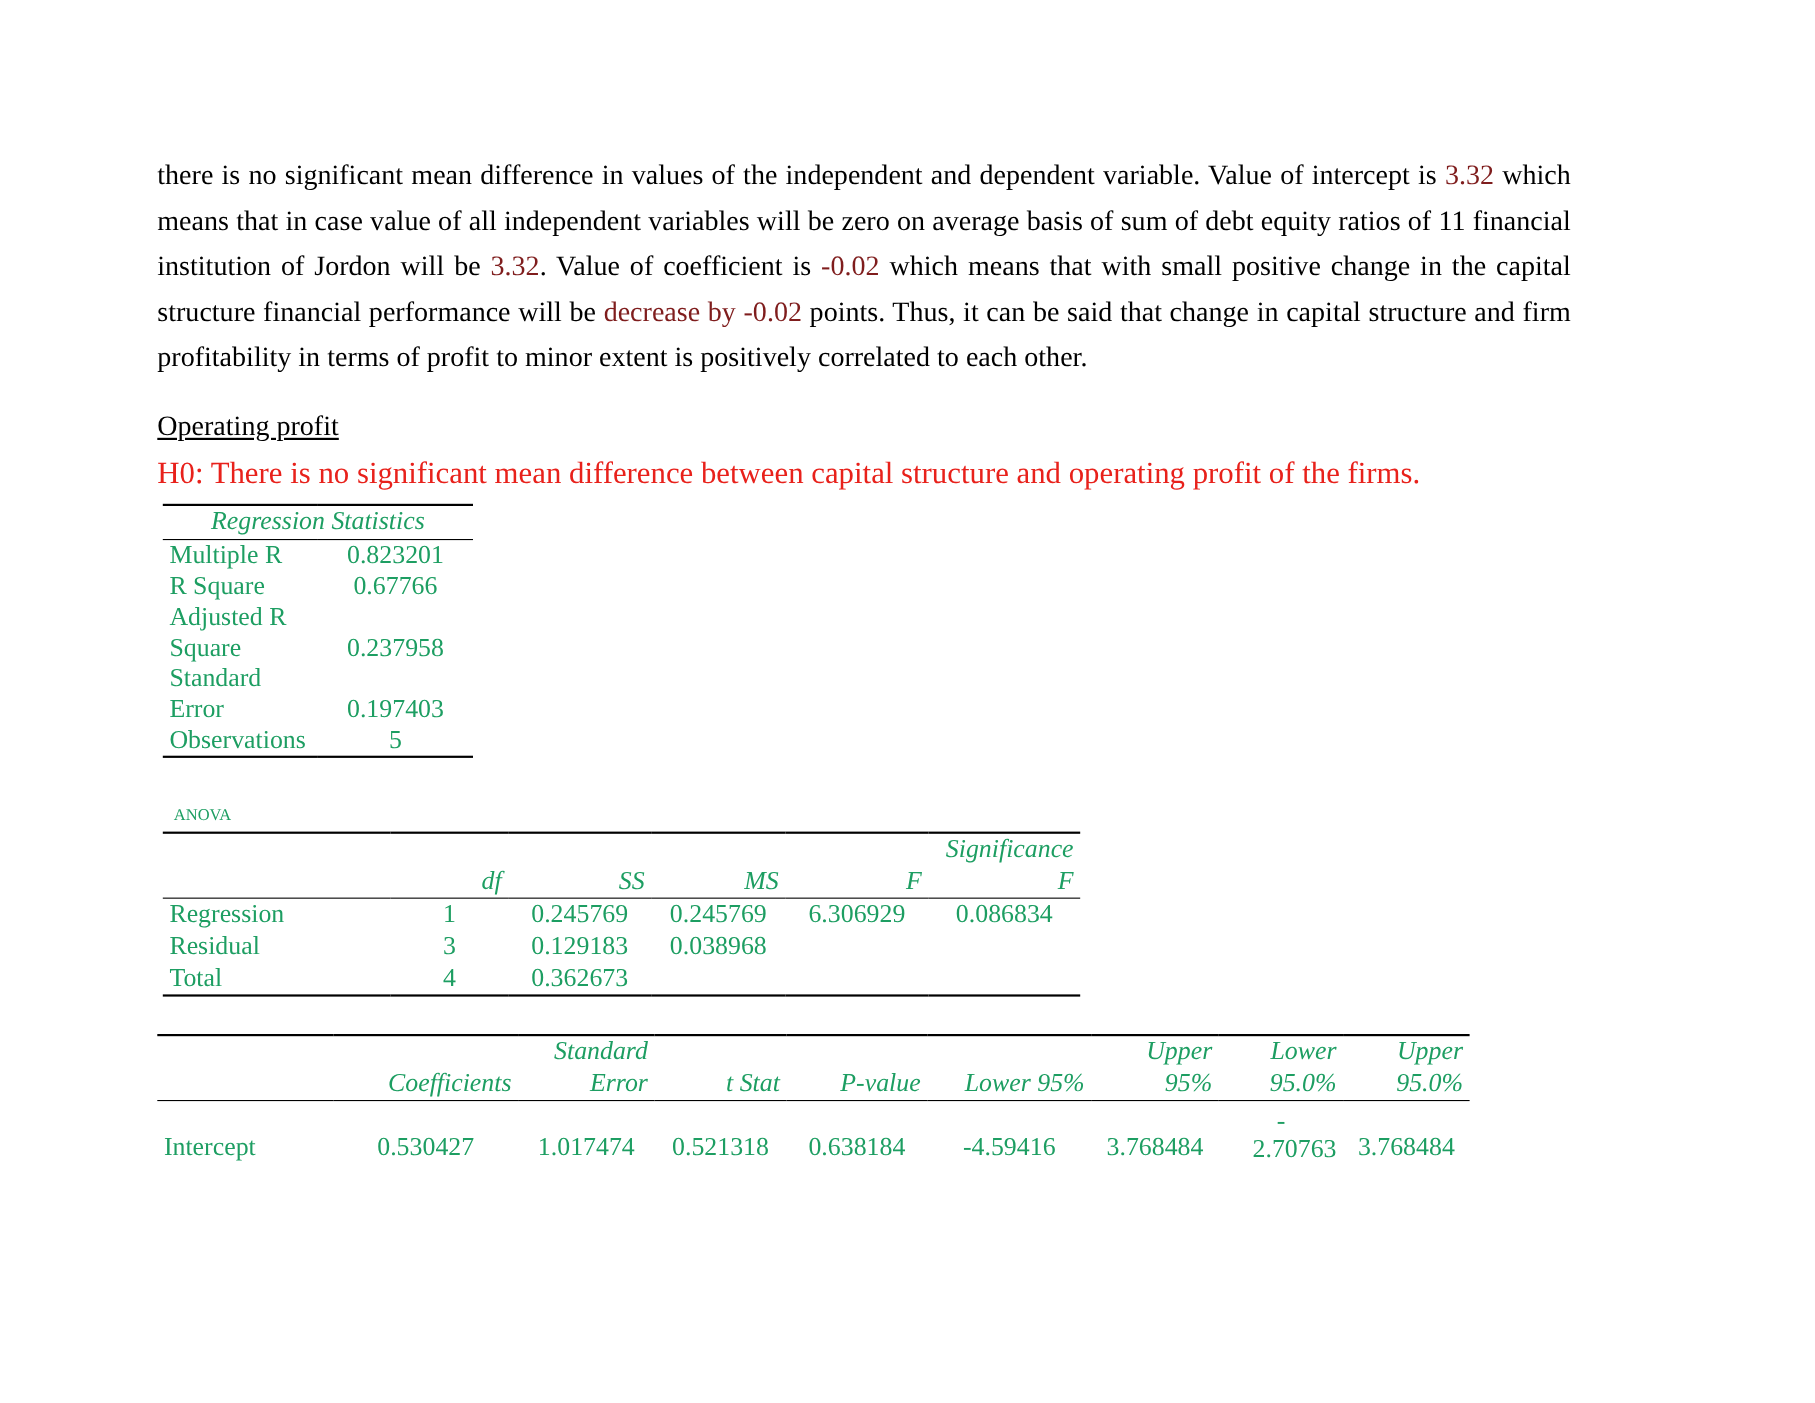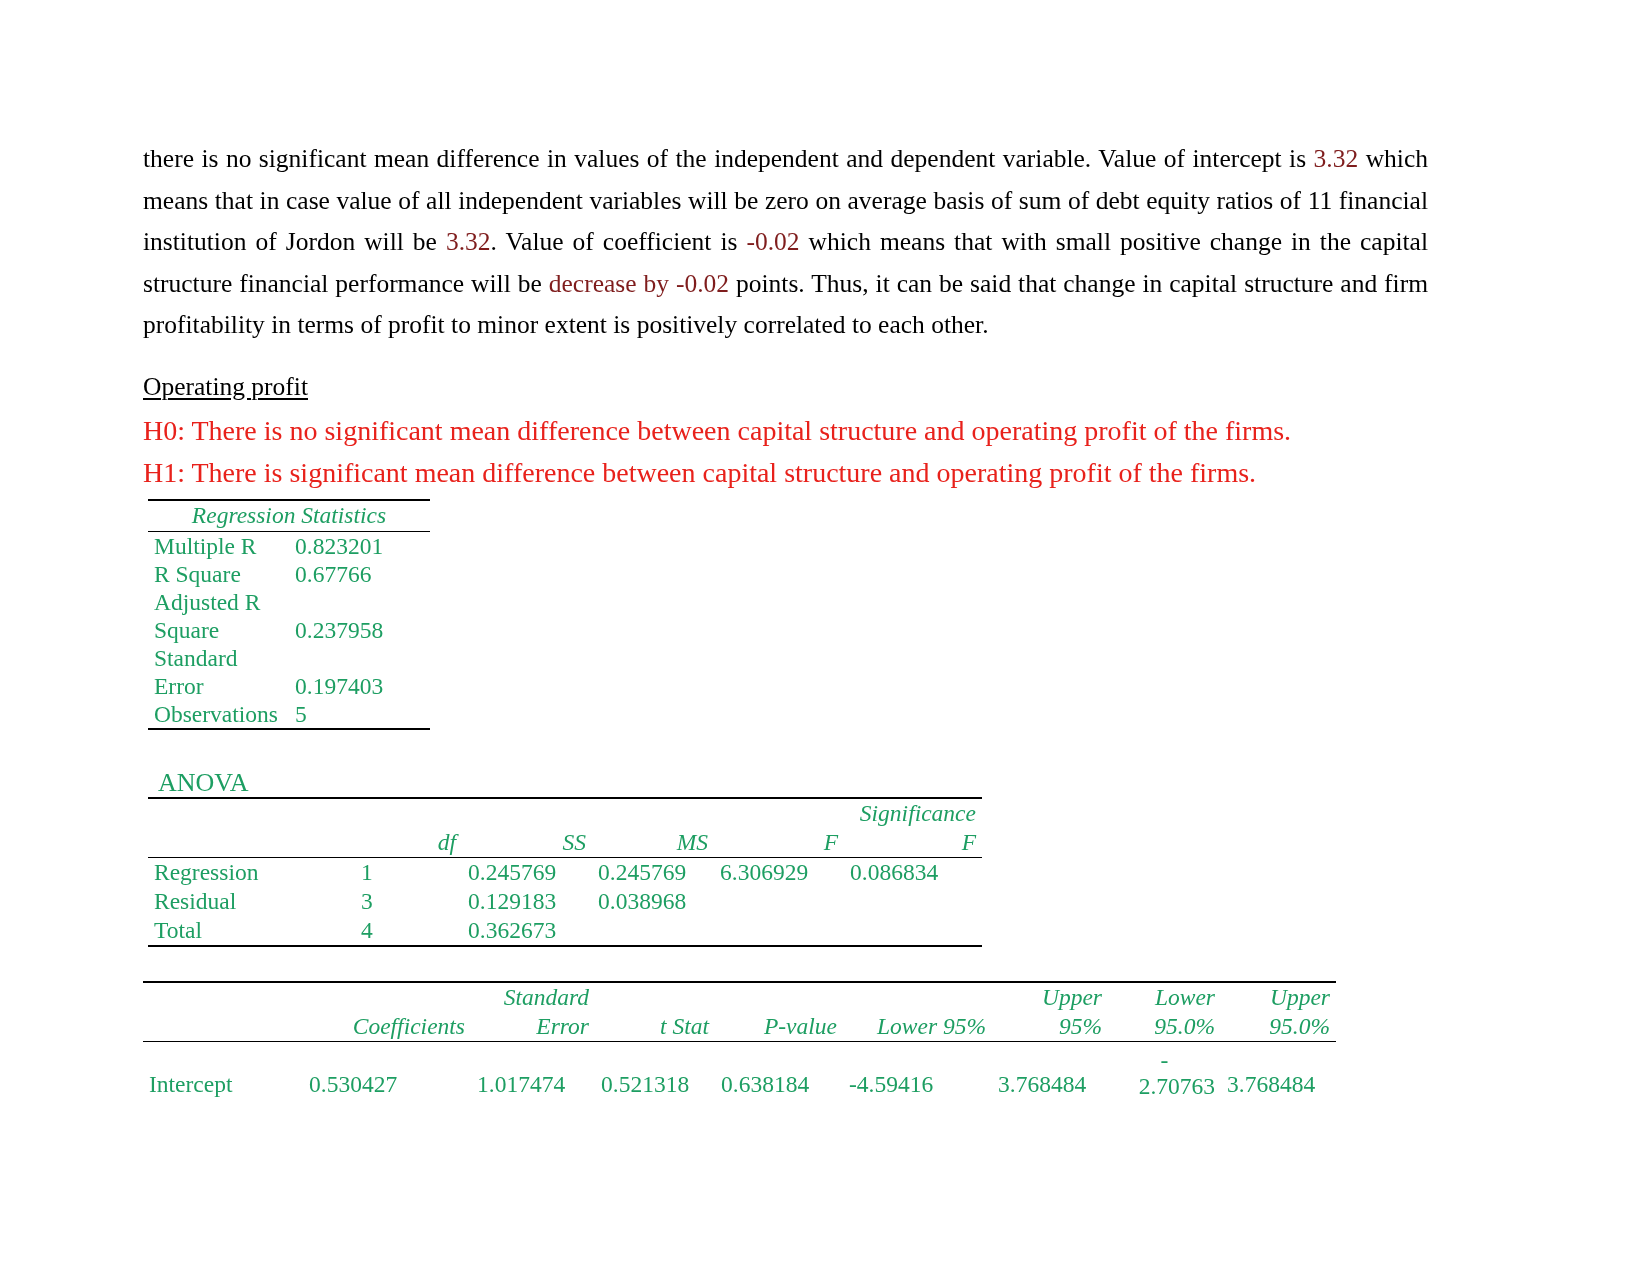--- a/index.html
+++ b/index.html
@@ -66,21 +66,21 @@
   table.xl td, table.xl th {
     padding: 0 6px;
     font-weight: normal;
     vertical-align: bottom;
     white-space: normal;
   }
   .rule-top   { border-top: 2.5px solid #000; }
   .rule-bot   { border-bottom: 2.5px solid #000; }
   .rule-thin  { border-bottom: 1.4px solid #000; }
   .ital { font-style: italic; }
-  .r { text-align: left; }
+  .r { text-align: center; }
   .l { text-align: left; }
   .c { text-align: right; }
 
   
   .tbl-regstats {
     margin-left: 5px;
     margin-top: 6px;
     width: 282px;
   }
   .tbl-regstats td { padding: 0 8px 0 10px; }
@@ -90,21 +90,21 @@
     text-align: center;
     font-style: italic;
     padding-bottom: 1px;
   }
   .tbl-regstats tr.tight td { line-height: 28px; }
 
   
   .anova-wrap { margin-top: 38px; margin-left: 5px; }
   .anova-title {
     color: #1d9e62;
-    font-size: 26px;
+    font-size: 15px;
     line-height: 29px;
     padding-left: 10px;
   }
   .tbl-anova { width: 762px; margin-left: 0; }
   .tbl-anova .c-name { width: 195px; }
   .tbl-anova .c-df   { width: 95px; }
   .tbl-anova .c-ss   { width: 118px; }
   .tbl-anova .c-ms   { width: 110px; }
   .tbl-anova .c-f    { width: 118px; }
   .tbl-anova .c-sig  { width: 126px; }
@@ -130,21 +130,20 @@
 </head>
 <body>
 
 <div class="page">
   <div class="content">
 
     <p class="para"><span>there is no significant mean difference in values of the independent and dependent variable. Value of intercept is </span><span class="grn">3.32</span><span> which means that in case value of all independent variables will be zero on average basis of sum of debt equity ratios of 11 financial institution of Jordon will be </span><span class="grn">3.32</span><span>. Value of coefficient is </span><span class="grn">-0.02</span><span> which means that with small positive change in the capital structure financial performance will be </span><span class="grn">decrease by -0.02</span><span> points. Thus, it can be said that change in capital structure and firm profitability in terms of profit to minor extent is positively correlated to each other.</span></p>
 
     <div class="subhead">Operating profit</div>
     <div class="hypo">H0: There is no significant mean difference between capital structure and operating profit of the firms.</div>
-    <div class="hypo second">H1: There is significant mean difference between capital structure and operating profit of the firms.</div>
 
     <table class="xl tbl-regstats">
       <tbody>
           <tr>
         <td class="hdr rule-top rule-thin" colspan="2">Regression Statistics</td>
       </tr>
       <tr class="tight">
         <td class="lbl l">Multiple R</td>
         <td class="val r">0.823201</td>
       </tr>

